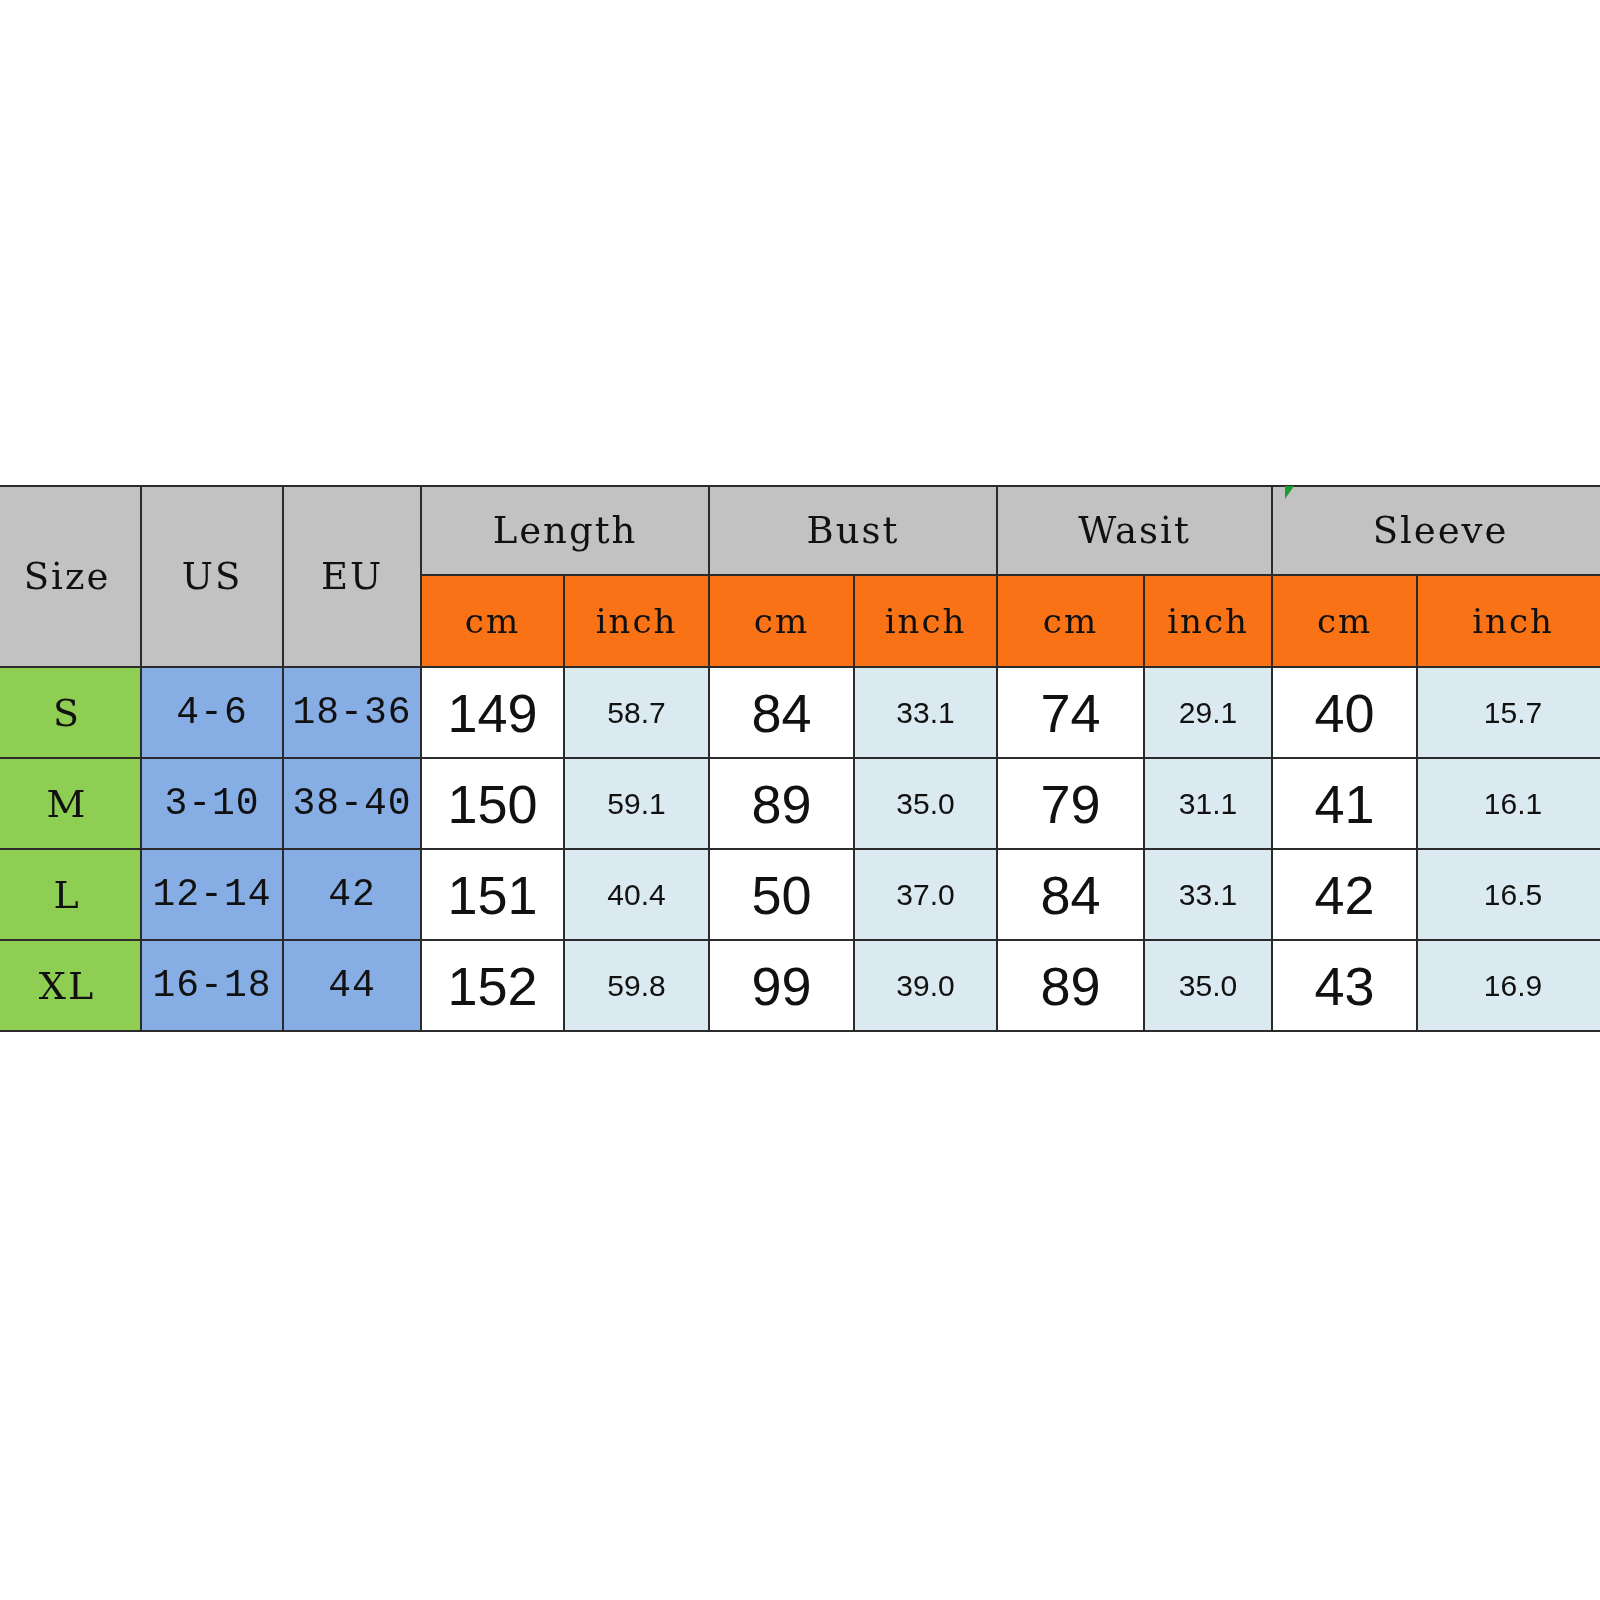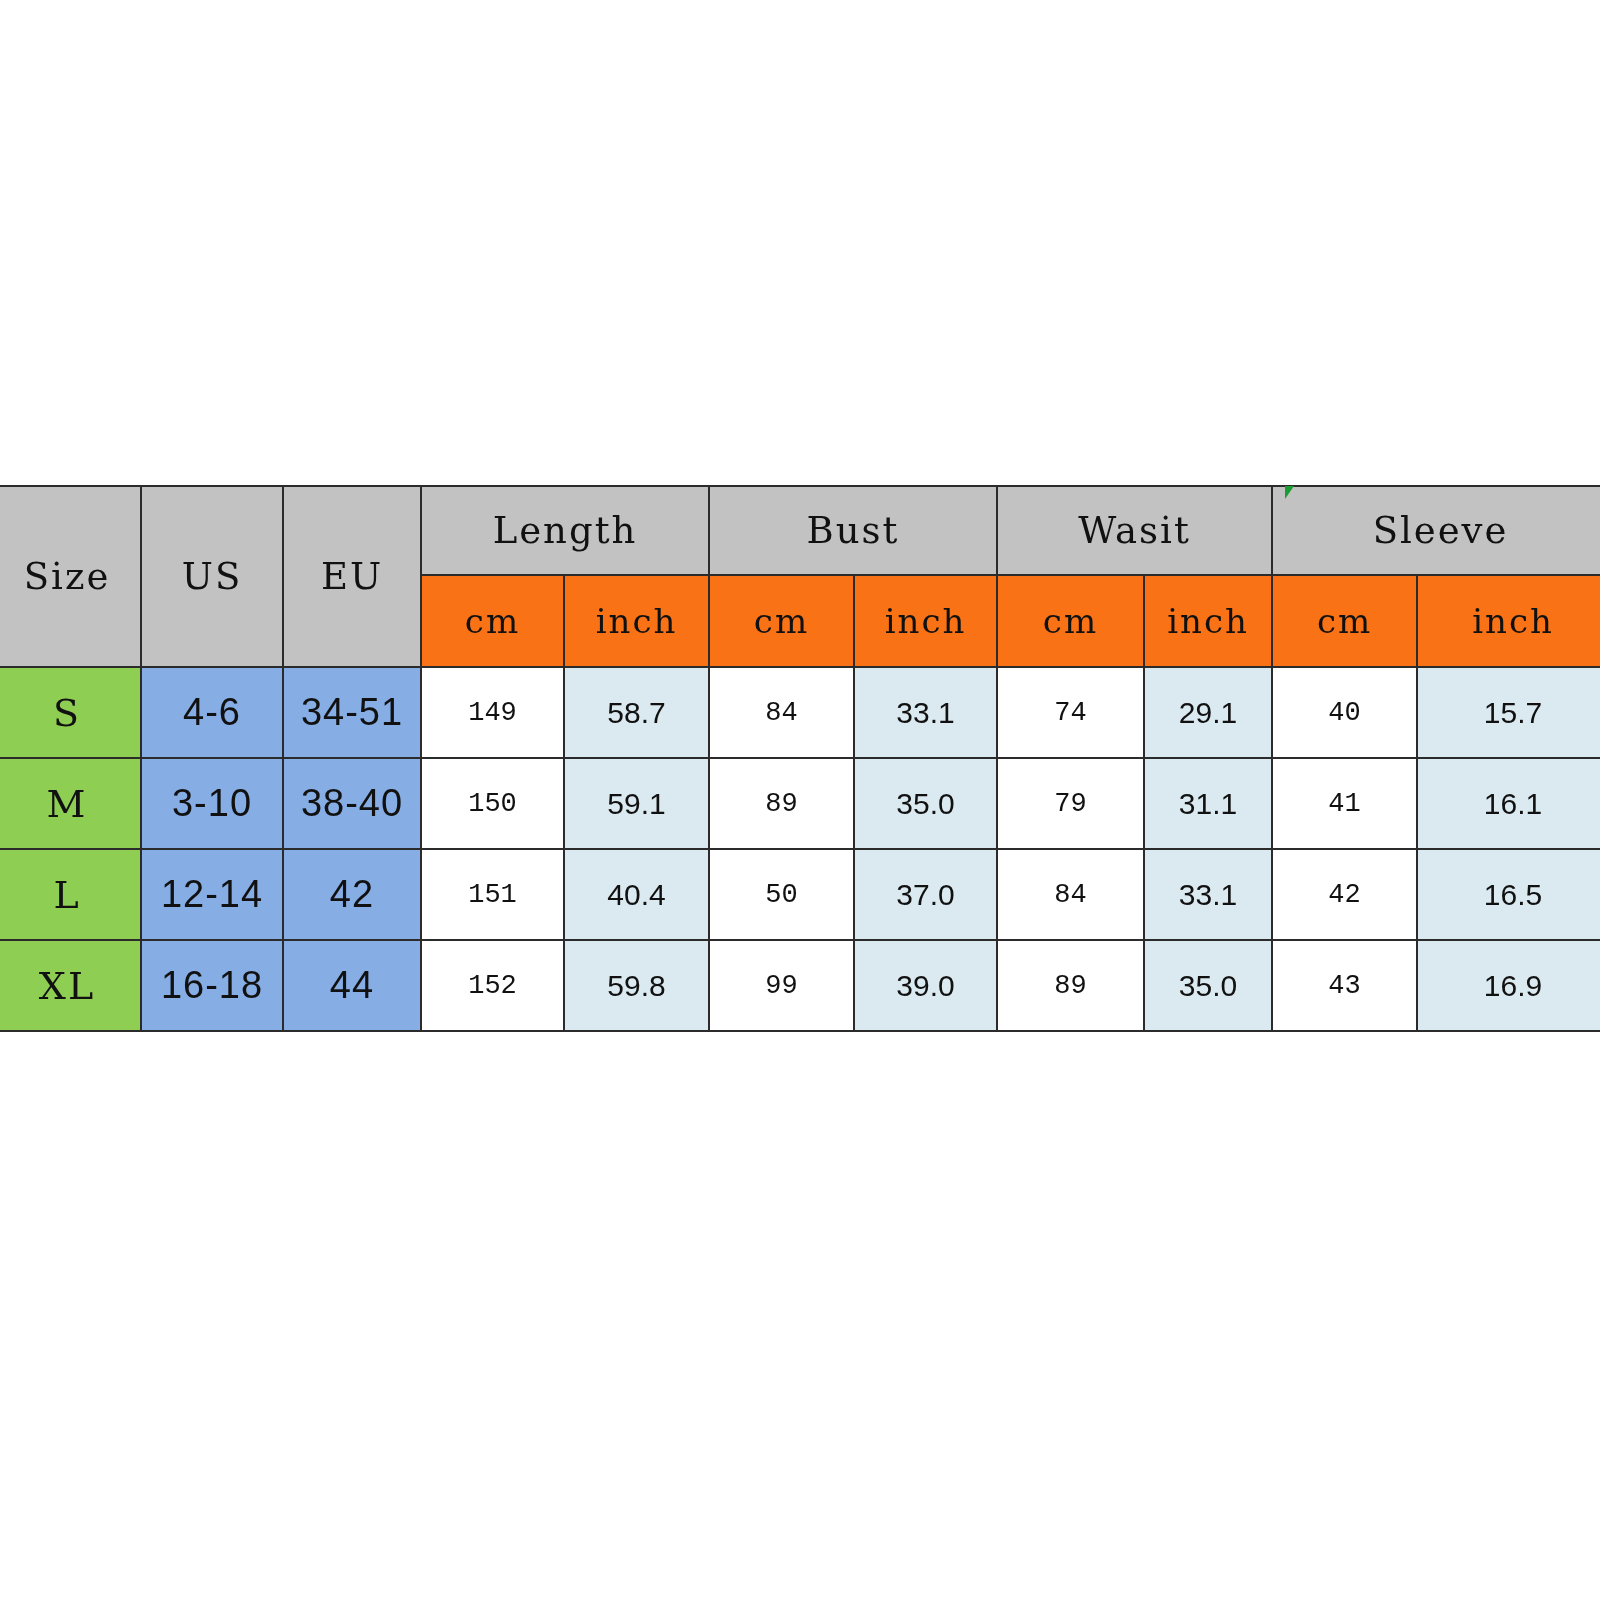--- a/index.html
+++ b/index.html
@@ -63,29 +63,29 @@
 
   
   .c-size {
     background: #8ece52;
     font-family: "DejaVu Serif", "Liberation Serif", serif;
     font-size: 38px;
     letter-spacing: 2px;
   }
   .c-us, .c-eu {
     background: #86ade4;
-    font-family: Liberation Sans, sans-serif;
+    font-family: Liberation Mono, monospace;
     font-size: 38px;
     letter-spacing: 1px;
   }
   .c-cm {
     background: #ffffff;
-    font-family: Liberation Mono, monospace;
+    font-family: Liberation Sans, sans-serif;
     font-weight: bold;
-    font-size: 27px;
+    font-size: 54px;
   }
   .c-inch {
     background: #dbeaf1;
     font-family: "Liberation Sans", sans-serif;
     font-weight: bold;
     font-size: 30px;
   }
 
   
   tr.head-top   > * { height: 87px; margin-top: 44px; }
@@ -146,21 +146,21 @@
         <th class="hdr-unit">inch</th>
         <th class="hdr-unit">cm</th>
         <th class="hdr-unit">inch</th>
       </tr>
     </thead>
 
     <tbody>
       <tr class="data-row">
         <td class="c-size">S</td>
         <td class="c-us">4-6</td>
-        <td class="c-eu">34-51</td>
+        <td class="c-eu">18-36</td>
         <td class="c-cm">149</td>
         <td class="c-inch">58.7</td>
         <td class="c-cm">84</td>
         <td class="c-inch">33.1</td>
         <td class="c-cm">74</td>
         <td class="c-inch">29.1</td>
         <td class="c-cm">40</td>
         <td class="c-inch">15.7</td>
       </tr>
       <tr class="data-row">

